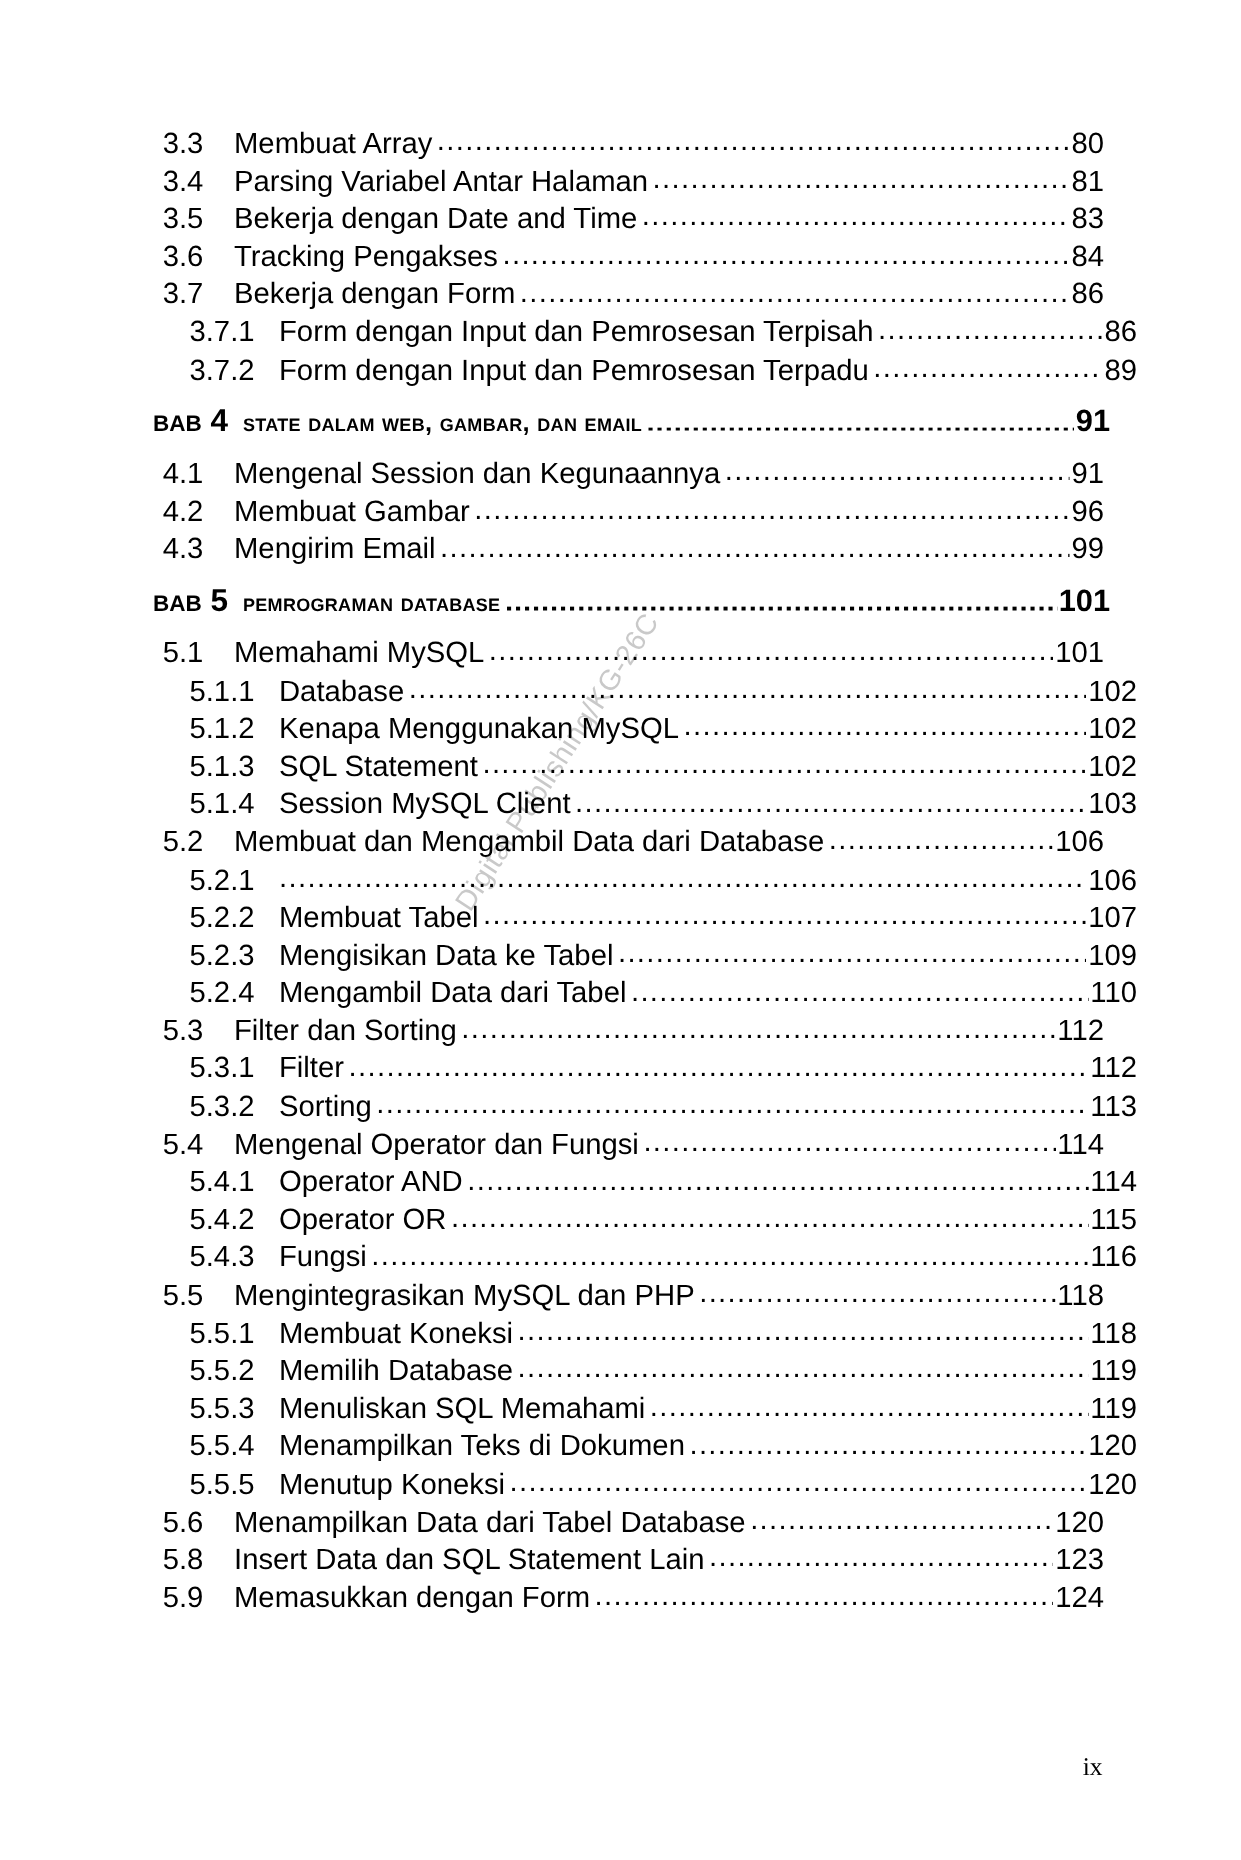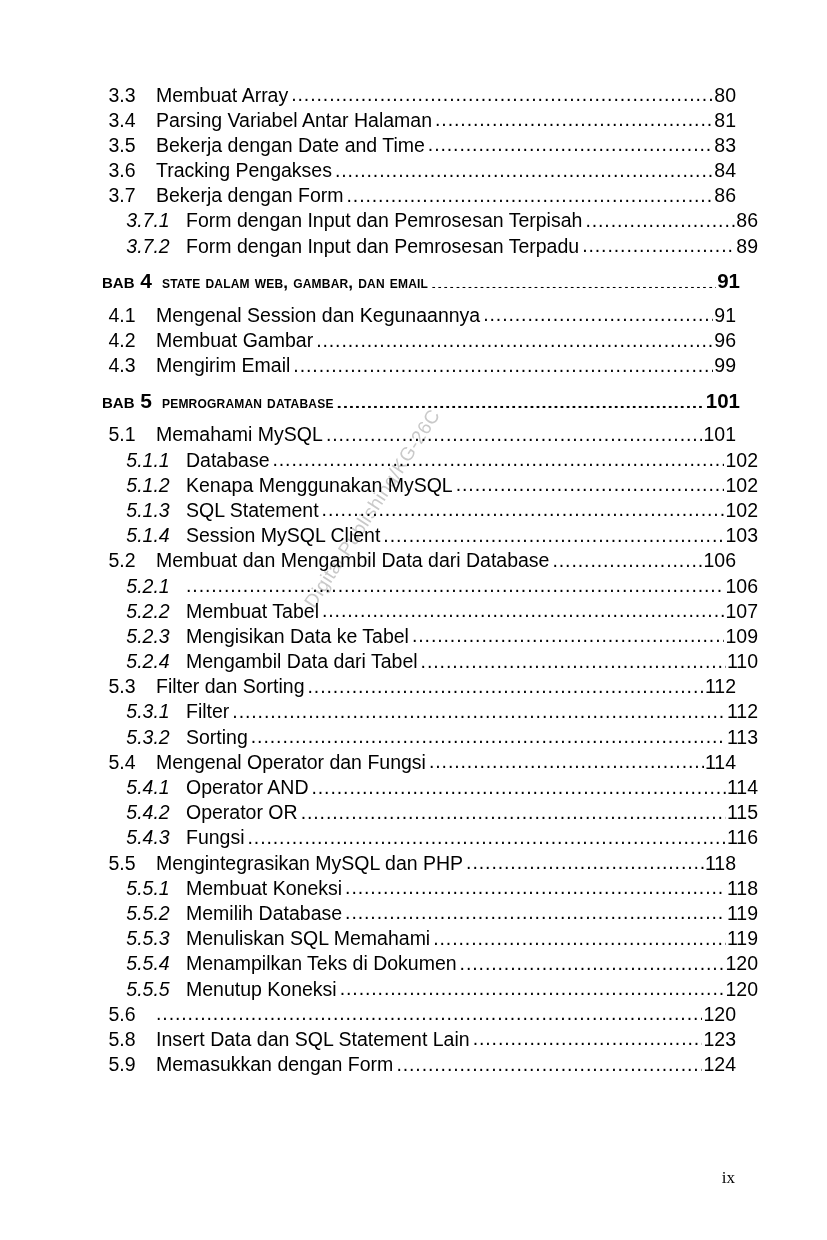--- a/index.html
+++ b/index.html
@@ -95,21 +95,21 @@
     text-align: right;
     padding-left: 1px;
   }
 
   
   .lvl2 .num   { width: 68px; }
   .lvl2 .title { }
 
   
   .lvl3 { padding-left: 22px; }
-  .lvl3 .num   { width: 76px; font-style: italic; }
+  .lvl3 .num   { width: 76px; }
 
   
   .bab {
     height: 29px;
     line-height: 29px;
     font-weight: bold;
     font-size: 19.5px;
     margin-top: 8px;
     margin-bottom: 7px;
     padding-left: 4px;
@@ -352,20 +352,21 @@
         <span class="pg">120</span>
       </div>
       <div class="row lvl3">
         <span class="num">5.5.5</span>
         <span class="title">Menutup Koneksi</span>
         <span class="dots"></span>
         <span class="pg">120</span>
       </div>
       <div class="row lvl2">
         <span class="num">5.6</span>
+        <span class="title">Menampilkan Data dari Tabel Database</span>
         <span class="dots"></span>
         <span class="pg">120</span>
       </div>
       <div class="row lvl2">
         <span class="num">5.8</span>
         <span class="title">Insert Data dan SQL Statement Lain</span>
         <span class="dots"></span>
         <span class="pg">123</span>
       </div>
       <div class="row lvl2">

